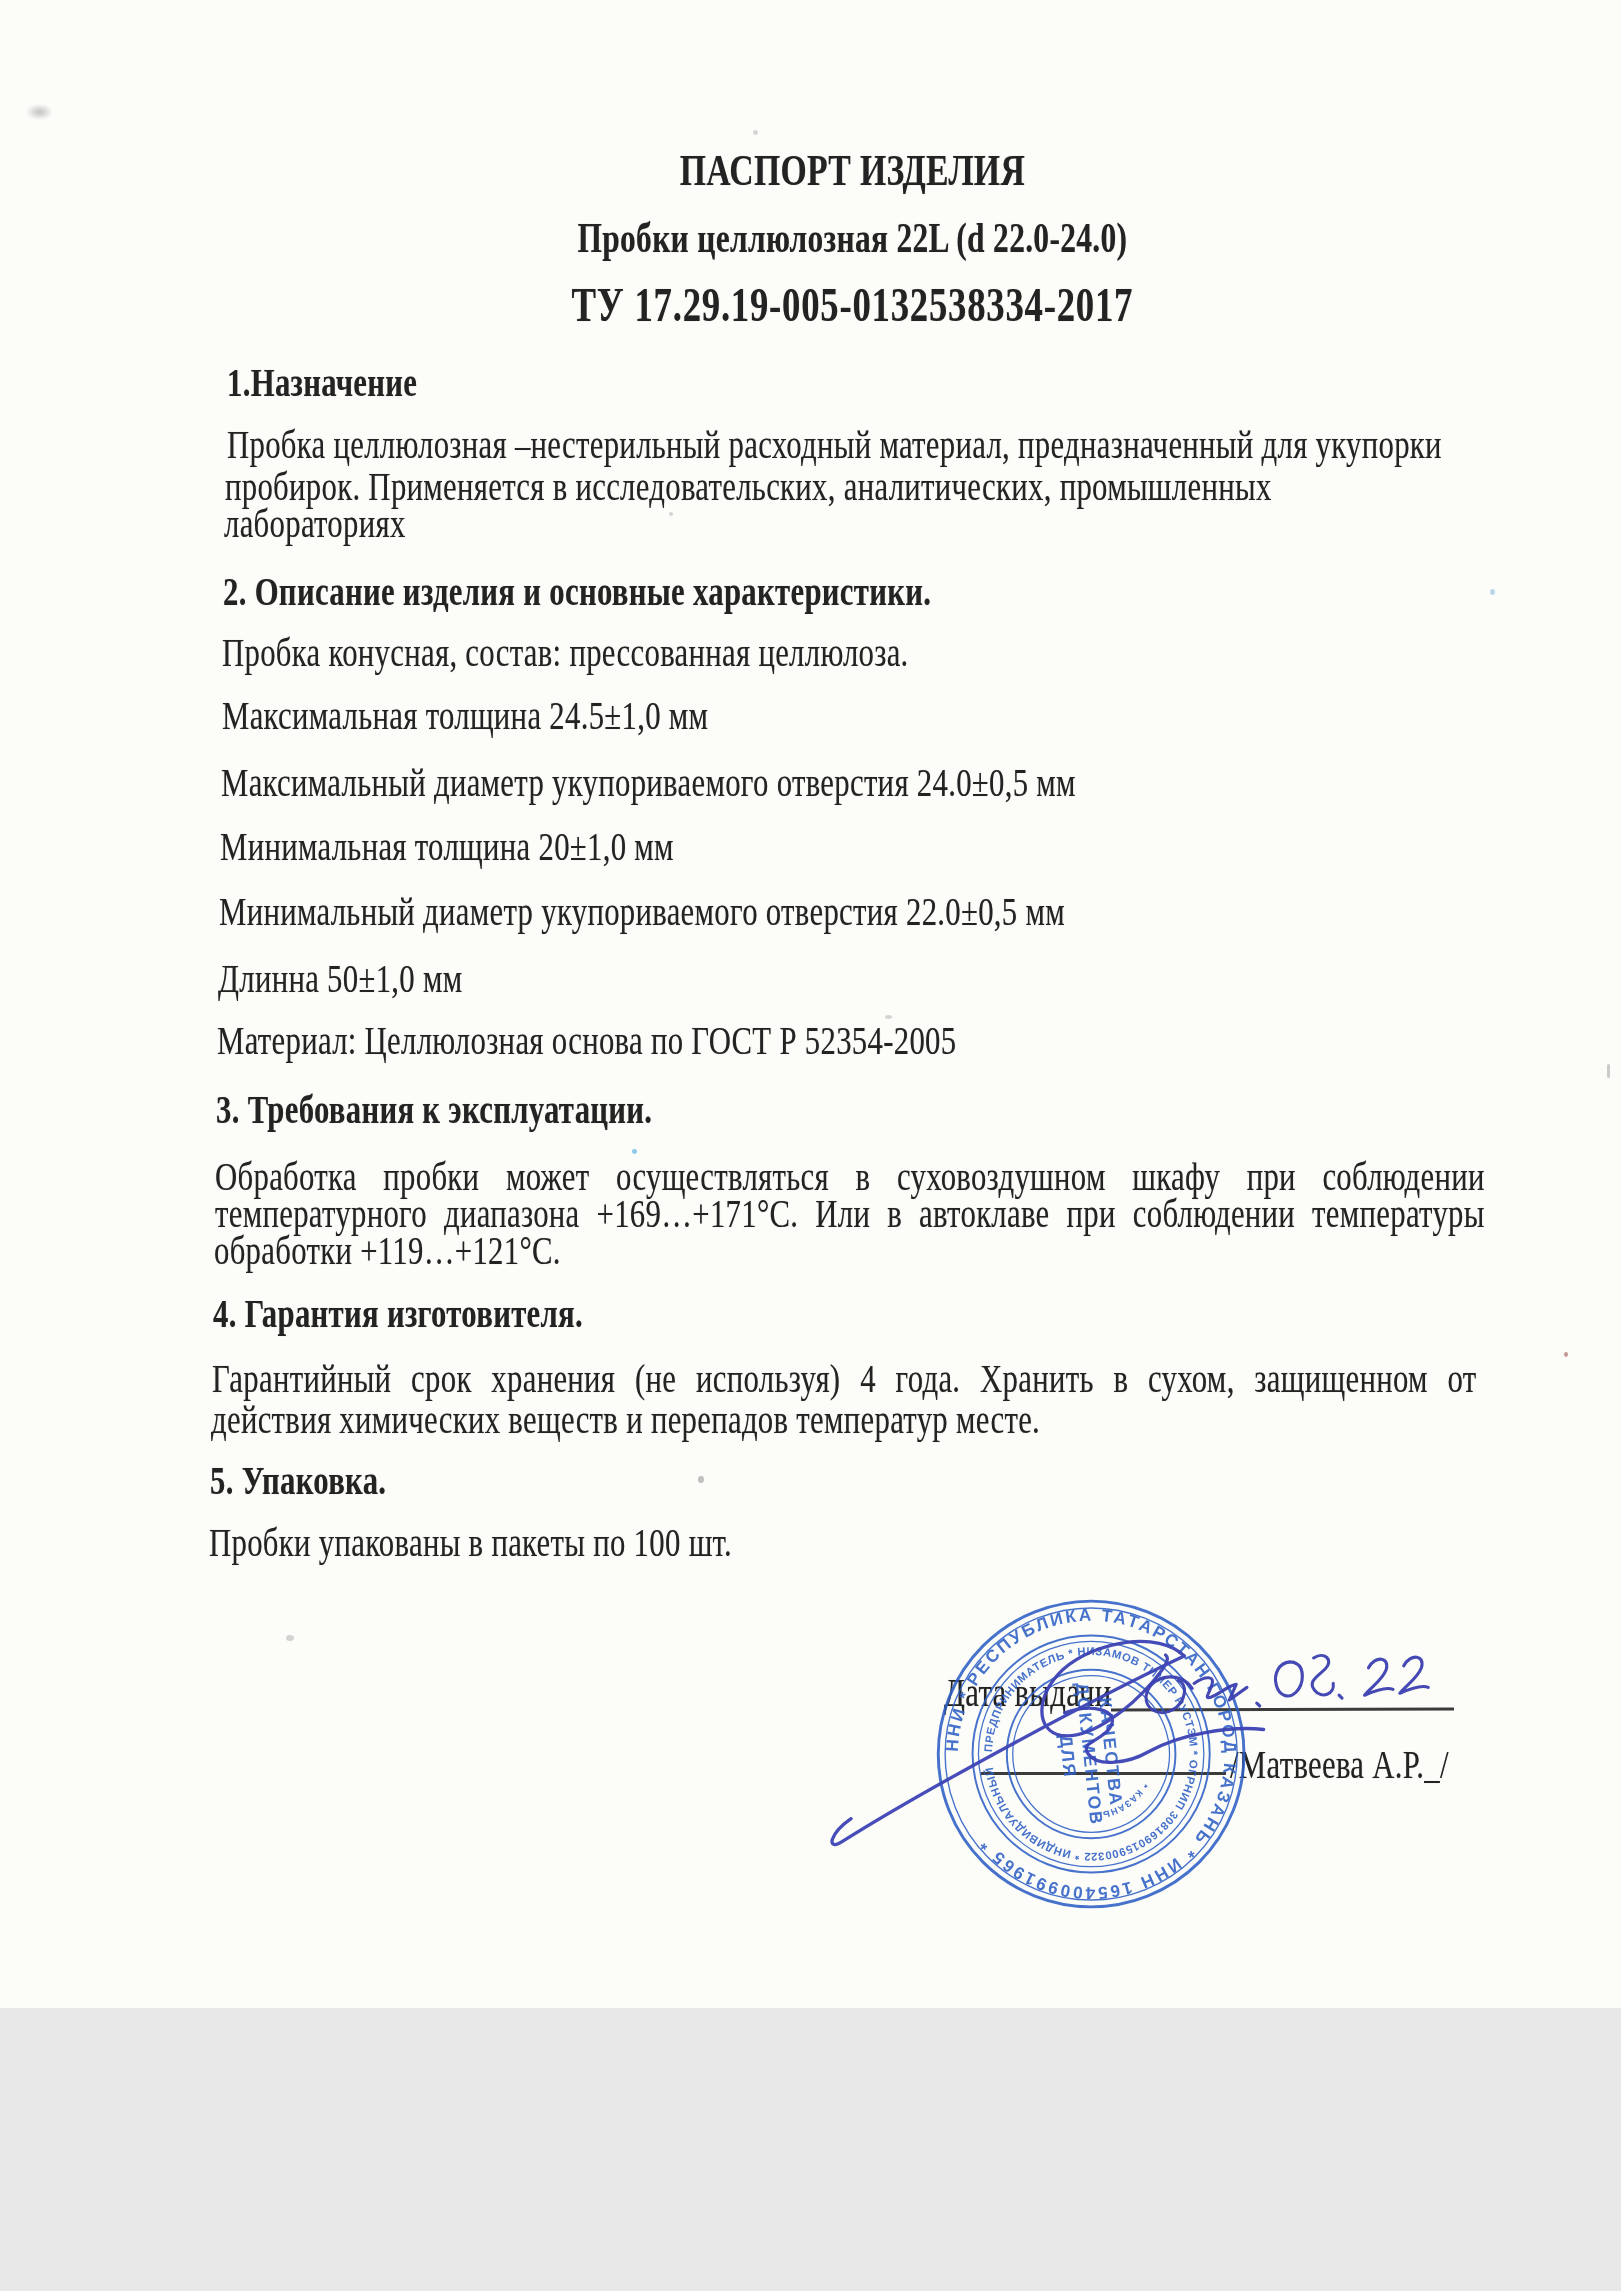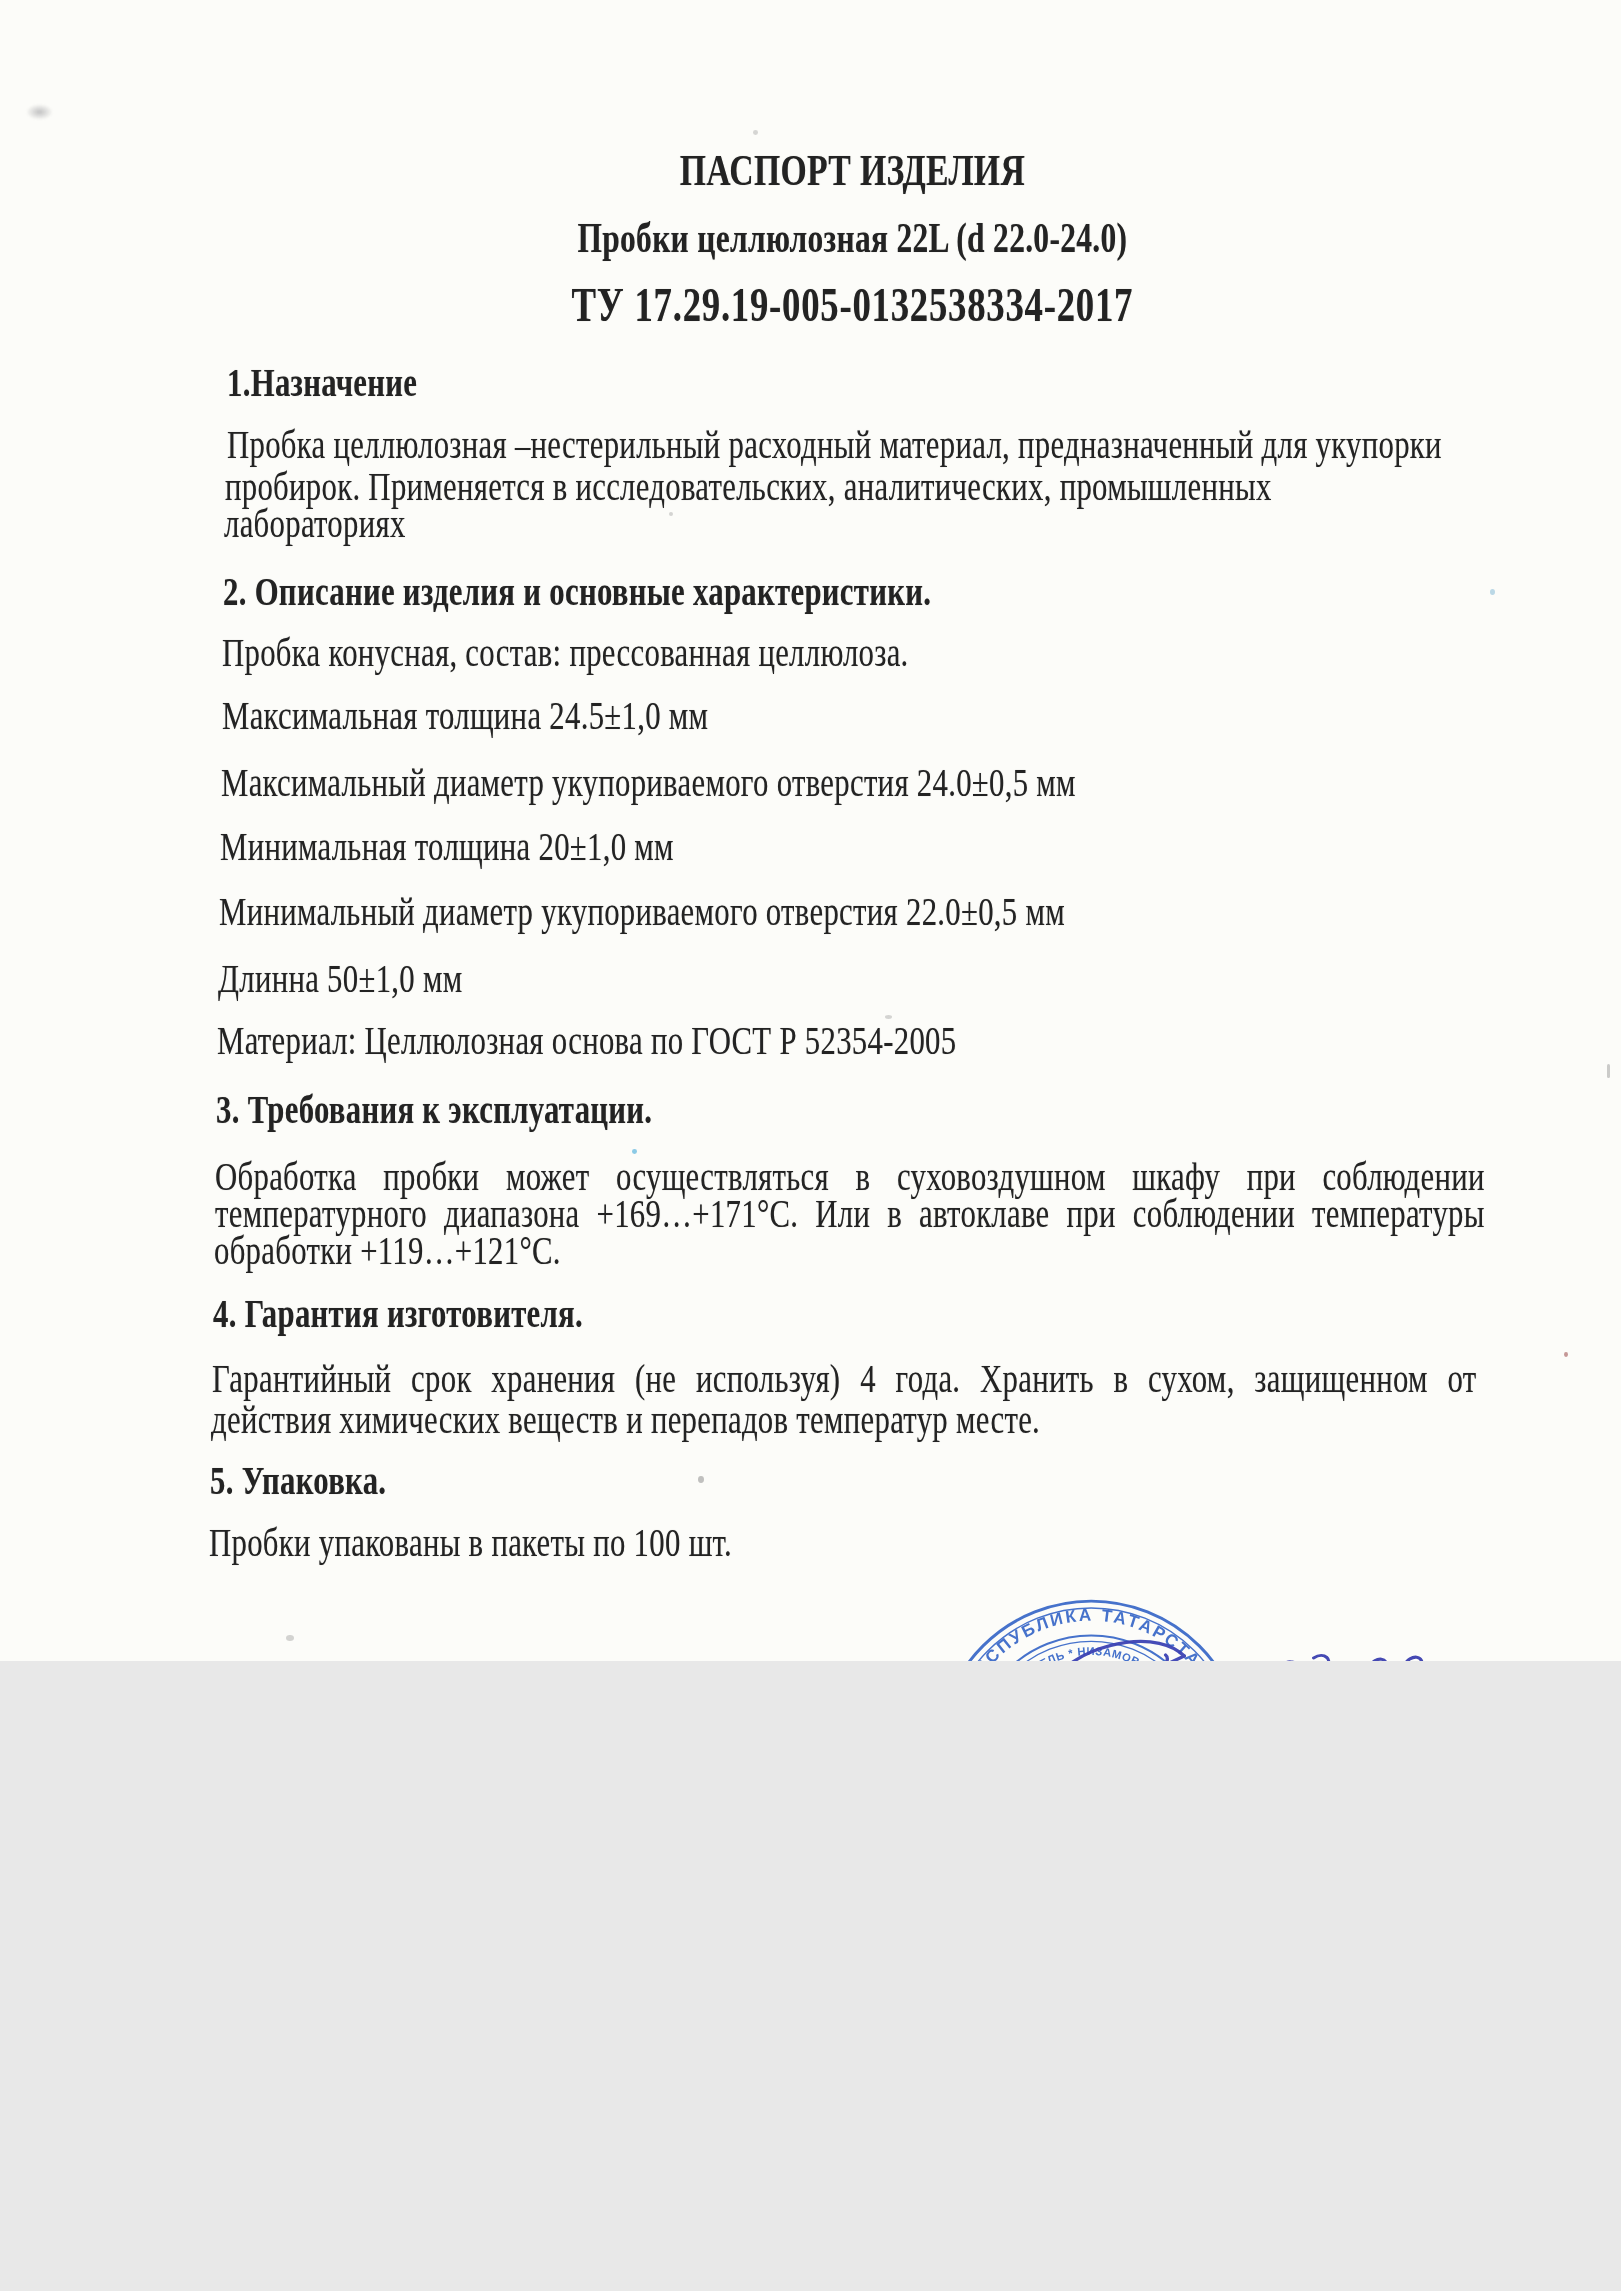--- a/index.html
+++ b/index.html
@@ -1,16 +1,16 @@
 <!DOCTYPE html>
 <html><head>
 <meta charset="utf-8">
 <style>
   html,body{margin:0;padding:0;background:#e8e8e8;}
-  #page{position:relative;width:1621px;height:1661px;background:#fcfcf9;overflow:hidden;
+  #page{position:relative;width:1621px;height:2008px;background:#fcfcf9;overflow:hidden;
         font-family:"Liberation Serif","DejaVu Serif",serif;}
   .ln{position:absolute;white-space:nowrap;color:#232323;font-size:41px;line-height:1.15;
       transform:scaleX(.75);transform-origin:0 0;letter-spacing:0.4px;
       text-shadow:0 0 1px rgba(30,30,30,.35);}
   .b{font-weight:700;}
   .ctr{width:1673px;text-align:center;}
   .t1{font-size:45px;}
   .t2{font-size:42px;}
   .t3{font-size:49px;letter-spacing:1px;}
   .jl{white-space:normal;text-align:justify;text-align-last:justify;}

